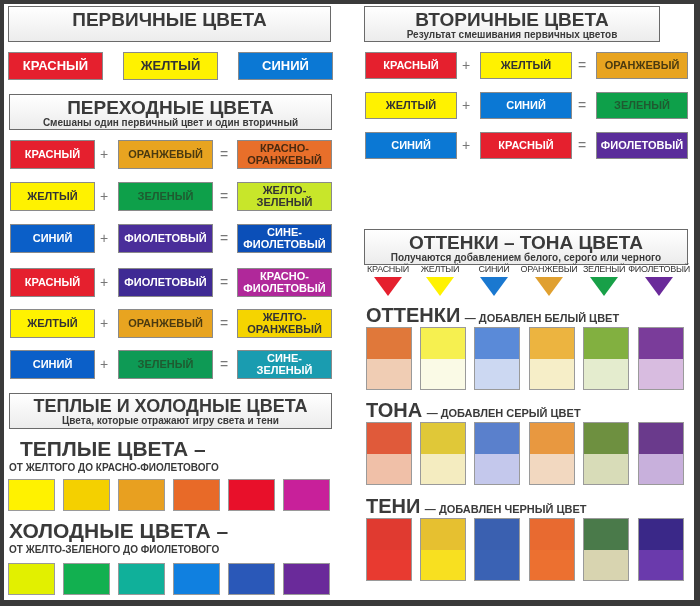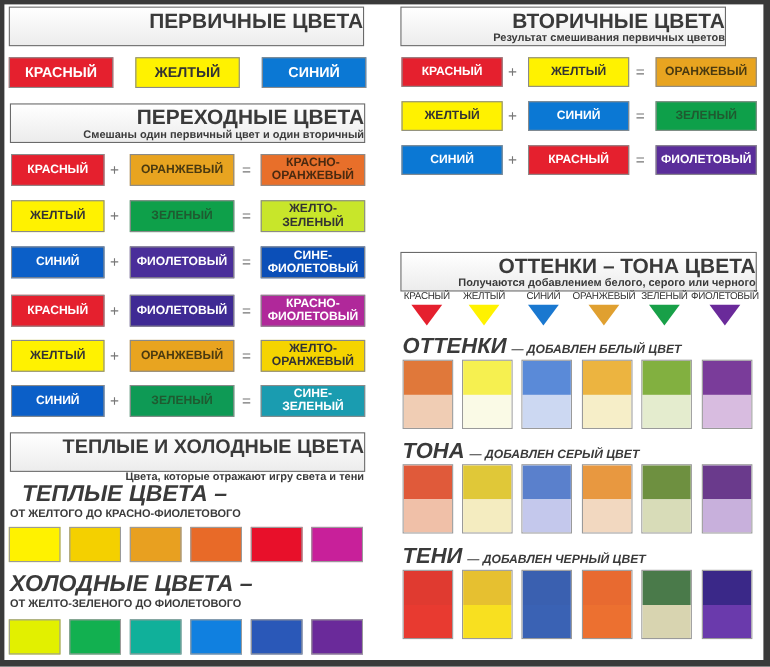--- a/index.html
+++ b/index.html
@@ -1,28 +1,28 @@
 <!DOCTYPE html>
 <html><head>
 <meta charset="utf-8">
 <style>
   html, body { margin:0; padding:0; }
   body { width:700px; height:606px; background:#3a3a3a; position:relative; overflow:hidden; font-family:"Liberation Sans", sans-serif; }
   .page { position:absolute; left:4px; top:4px; width:690px; height:596px; background:#ffffff; }
-  .titlebox { position:absolute; border:1px solid #6a6a6a; background:linear-gradient(#ffffff, #ececec); text-align:right; box-sizing:border-box; }
+  .titlebox { position:absolute; border:1px solid #6a6a6a; background:linear-gradient(#ffffff, #ececec); text-align:center; box-sizing:border-box; }
   .titlebox .t { font-weight:bold; color:#3a3a3a; line-height:1; }
   .titlebox .s { font-weight:bold; color:#3a3a3a; line-height:1; }
   .chip { position:absolute; box-sizing:border-box; border:1px solid #8a8a8a; display:flex; align-items:center; justify-content:center; text-align:center; font-weight:bold; font-size:11px; line-height:1.05; }
   .op { position:absolute; color:#777; font-size:14px; text-align:center; width:16px; line-height:14px; }
   .sw { position:absolute; box-sizing:border-box; border:1px solid #9a9a9a; }
   .sw2 { position:absolute; box-sizing:border-box; border:1px solid #9a9a9a; overflow:hidden; }
   .sw2 .top, .sw2 .bot { position:absolute; left:0; width:100%; }
   .sw2 .top { top:0; height:50%; }
   .sw2 .bot { top:50%; height:50%; }
-  .h-big { position:absolute; font-weight:bold; color:#3a3a3a; line-height:1; white-space:nowrap;font-style:italic; }
+  .h-big { position:absolute; font-weight:bold; color:#3a3a3a; line-height:1; white-space:nowrap; }
   .h-big .sub { font-size:11px; }
   .small-cap { position:absolute; font-weight:bold; color:#3a3a3a; font-size:10px; white-space:nowrap; }
   .tri-label { position:absolute; font-size:9px; color:#333; text-align:center; white-space:nowrap; font-family:"Liberation Sans", sans-serif; letter-spacing:-0.3px; }
   .tri { position:absolute; width:0; height:0; }
 </style>
 </head>
 <body>
 
 <div class="page"></div>
 
@@ -85,21 +85,21 @@
     <div class="chip" style="left:118px;top:350px;width:95px;height:29px;background:#0e9a55;color:#1f5a30;">ЗЕЛЕНЫЙ</div>
     <div class="op" style="left:216px;top:357px;">=</div>
     <div class="chip" style="left:237px;top:350px;width:95px;height:29px;background:#1a9cb0;color:#ffffff;flex-direction:column;font-size:11px;">
       <span>СИНЕ-</span>
       <span>ЗЕЛЕНЫЙ</span>
     </div>
   </div>
 
 <div class="titlebox" style="left:9px;top:393px;width:323px;height:36px;">
   <div class="t" style="font-size:18px;margin-top:3px;">ТЕПЛЫЕ И ХОЛОДНЫЕ ЦВЕТА</div>
-  <div class="s" style="font-size:10px;margin-top:14px;">Цвета, которые отражают игру света и тени</div>
+  <div class="s" style="font-size:10px;margin-top:1px;">Цвета, которые отражают игру света и тени</div>
 </div>
 <div class="h-big" style="left:20px;top:438px;font-size:21px;">ТЕПЛЫЕ ЦВЕТА –</div>
 <div class="small-cap" style="left:9px;top:462px;">ОТ ЖЕЛТОГО ДО КРАСНО-ФИОЛЕТОВОГО</div>
 <div id="warm-swatches">
     <div class="sw" style="left:8px;top:479px;width:47px;height:32px;background:#fff200;"></div>
     <div class="sw" style="left:63px;top:479px;width:47px;height:32px;background:#f4d000;"></div>
     <div class="sw" style="left:118px;top:479px;width:47px;height:32px;background:#e8a020;"></div>
     <div class="sw" style="left:173px;top:479px;width:47px;height:32px;background:#e86a28;"></div>
     <div class="sw" style="left:228px;top:479px;width:47px;height:32px;background:#e8102a;"></div>
     <div class="sw" style="left:283px;top:479px;width:47px;height:32px;background:#c8209a;"></div>

